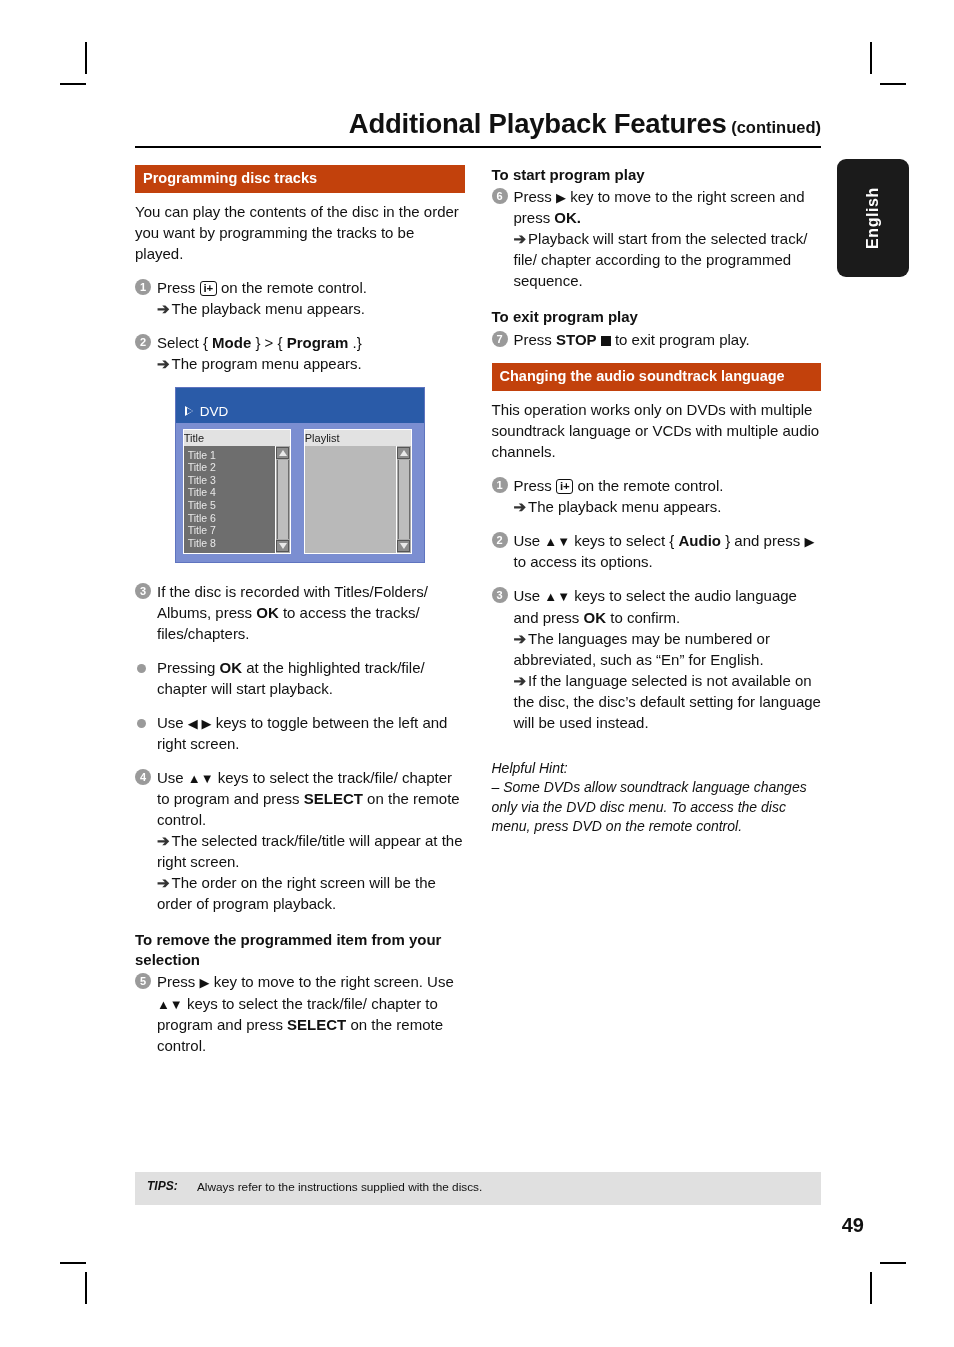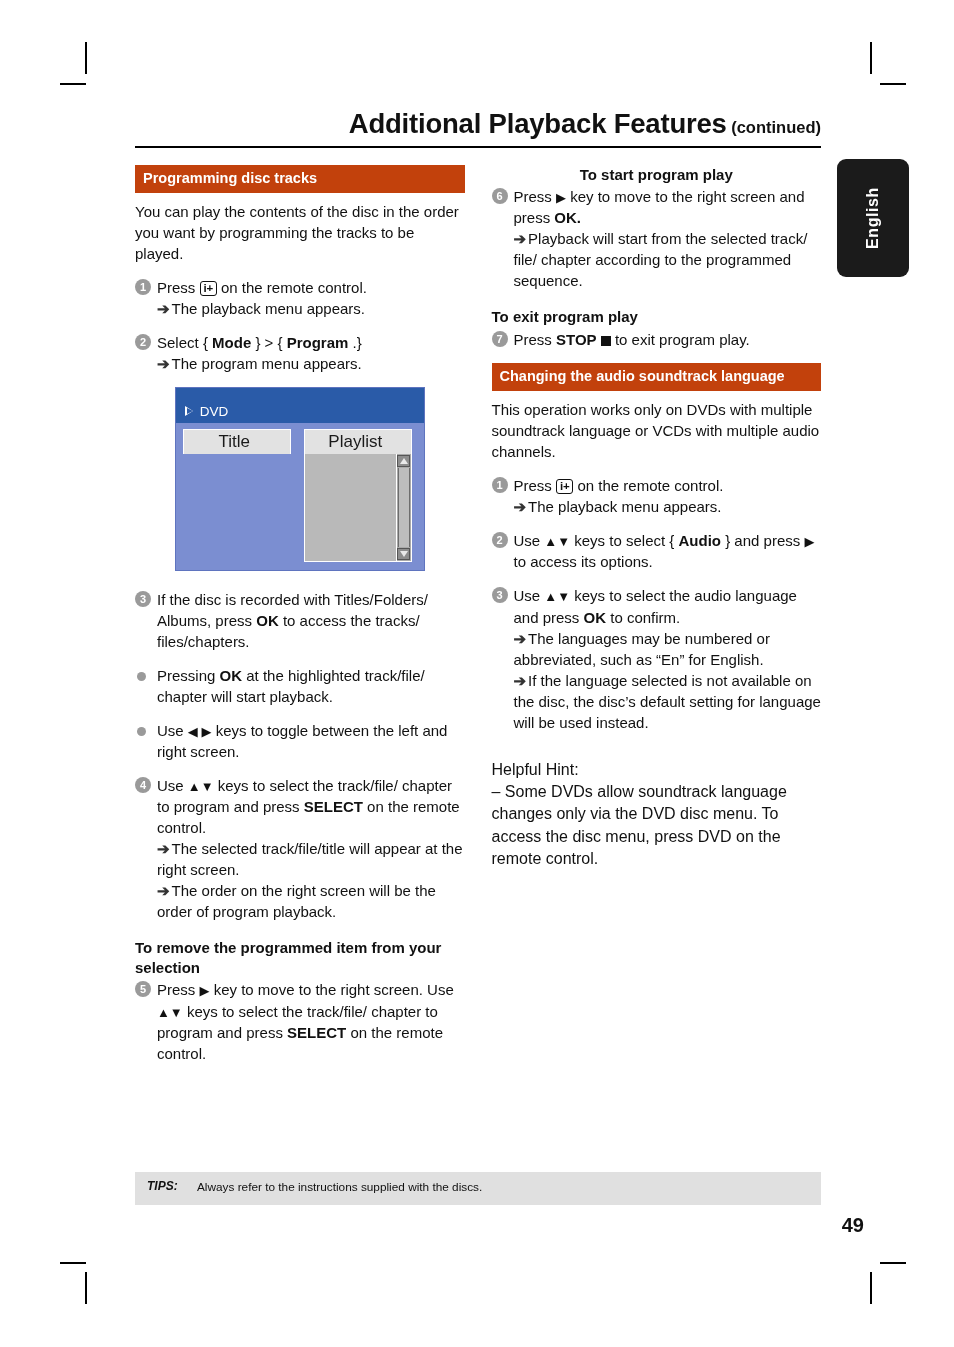--- a/index.html
+++ b/index.html
@@ -106,21 +106,21 @@
     margin: 0 0 13px 0;
   }
   b, strong { font-weight: bold; }
 
   .sub-head {
     font-size: 15px;
     font-weight: bold;
     line-height: 1.35;
     margin: 16px 0 1px 0;
   }
-  .sub-head.first { margin-top: 0; text-align: center; }
+  .sub-head.first { margin-top: 0; }
 
   
   .step {
     position: relative;
     padding-left: 22px;
     margin-bottom: 13px;
     font-size: 15px;
     line-height: 1.40;
   }
   .step-num {
@@ -229,22 +229,22 @@
     display: flex;
     gap: 13px;
     padding: 6px 7px 8px 7px;
   }
   .pane { width: 108px; }
   .pane-head {
     background: #e2e2e2;
     border: 1px solid #ffffff;
     border-bottom: none;
     color: #1a1a1a;
-    font-size: 17px;
-    text-align: center;
+    font-size: 11px;
+    text-align: left;
     padding: 2px 5px 2px 0;
   }
   .pane-body {
     display: flex;
     border: 1px solid #ffffff;
     border-top: none;
     height: 108px;
     box-sizing: border-box;
   }
   .pane-list {
@@ -298,21 +298,22 @@
     background: #bdbdbd;
     border: 1px solid #6d6d6d;
     border-top: none;
     border-bottom: none;
     margin: 1px 0;
     box-sizing: border-box;
   }
 
   
   .hint {
-    font-size: 16px;
+    font-style: italic;
+    font-size: 14px;
     line-height: 1.40;
     margin-top: 26px;
   }
 
   
   .tips {
     position: absolute;
     left: 135px;
     top: 1172px;
     width: 686px;
@@ -398,20 +399,41 @@
 
       <div class="dvd-shot">
         <div class="dvd-titlebar">
           <span class="play-tri"></span>
           <span>DVD</span>
         </div>
         <div class="dvd-panes">
 
           <div class="pane">
             <div class="pane-head">Title</div>
+            <div class="pane-body">
+              <div class="pane-list" id="title-list">
+                  <div class="row">Title 1</div>
+                  <div class="row">Title 2</div>
+                  <div class="row">Title 3</div>
+                  <div class="row">Title 4</div>
+                  <div class="row">Title 5</div>
+                  <div class="row">Title 6</div>
+                  <div class="row">Title 7</div>
+                  <div class="row">Title 8</div>
+                </div>
+              <div class="scroll">
+                <div class="sb-arrow">
+                    <span class="t-up"></span>
+                  </div>
+                <div class="sb-track"></div>
+                <div class="sb-arrow">
+                    <span class="t-dn"></span>
+                  </div>
+              </div>
+            </div>
           </div>
 
           <div class="pane">
             <div class="pane-head">Playlist</div>
             <div class="pane-body">
               <div class="pane-list empty" id="playlist-list"></div>
               <div class="scroll">
                 <div class="sb-arrow">
                     <span class="t-up"></span>
                   </div>

